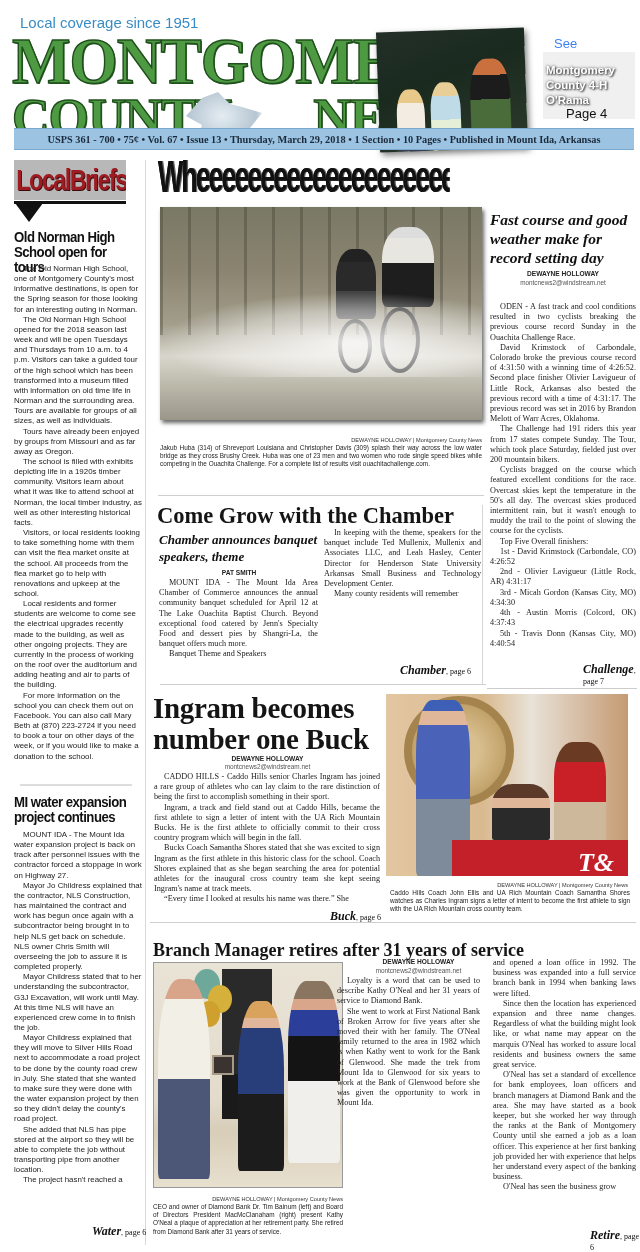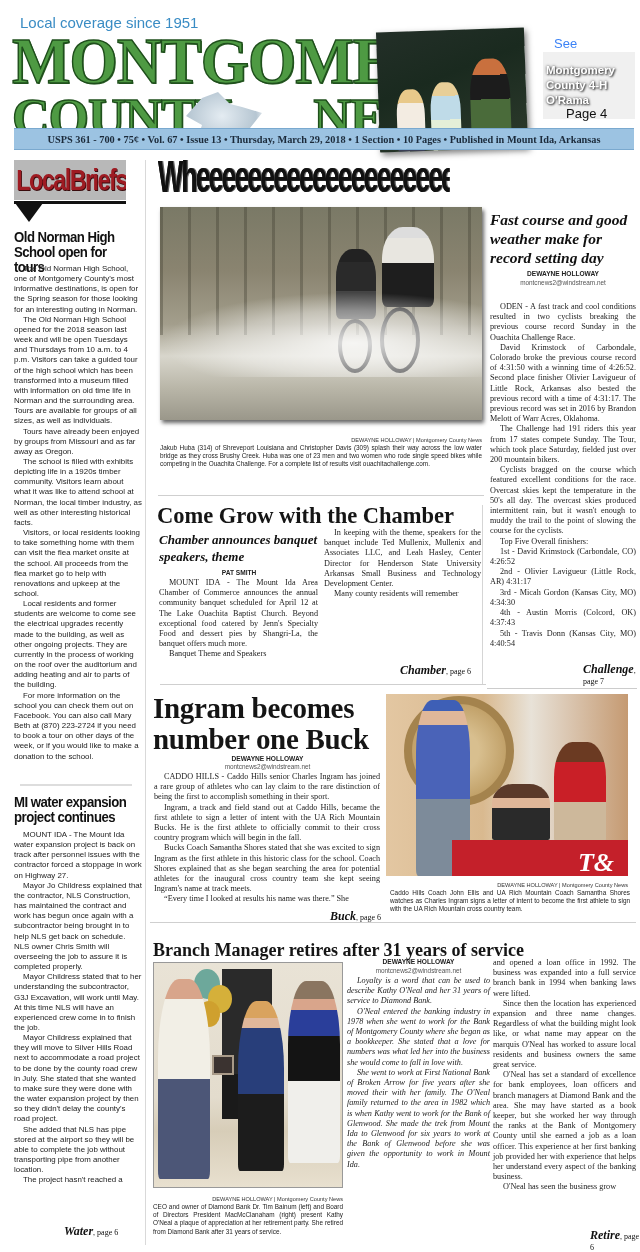--- a/index.html
+++ b/index.html
@@ -188,21 +188,21 @@
 
 <div class="brief-head" style="top:794px;">MI water expansion project continues</div>
 <div class="brief-body" style="top:830px;">
   <p>MOUNT IDA - The Mount Ida water expansion project is back on track after personnel issues with the contractor forced a stoppage in work on Highway 27.</p>
   <p>Mayor Jo Childress explained that the contractor, NLS Construction, has maintained the contract and work has begun once again with a subcontractor being brought in to help NLS get back on schedule. NLS owner Chris Smith will overseeing the job to assure it is completed properly.</p>
   <p>Mayor Childress stated that to her understanding the subcontractor, G3J Excavation, will work until May. At this time NLS will have an experienced crew come in to finish the job.</p>
   <p>Mayor Childress explained that they will move to Silver Hills Road next to accommodate a road project to be done by the county road crew in July. She stated that she wanted to make sure they were done with the water expansion project by then so they didn't delay the county's road project.</p>
   <p>She added that NLS has pipe stored at the airport so they will be able to complete the job without transporting pipe from another location.</p>
   <p>The project hasn't reached a</p>
 </div>
-<div class="jump" style="position:absolute; left:64px; top:1224px;">
+<div class="jump" style="position:absolute; left:92px; top:1224px;">
   <b>Water</b><span>, page 6</span>
 </div>
 
 <div class="wheee">Wheeeeeeeeeeeeeeeeeeeeeeeeeeeeeeeee!</div>
 <div class="bike-photo">
   <div class="trees"></div>
   <div class="rider r1"></div>
   <div class="rider r2"></div>
   <div class="wheel w1"></div>
   <div class="wheel w2"></div>
@@ -284,23 +284,22 @@
   <div class="man-left"></div>
   <div class="woman"></div>
   <div class="man-right"></div>
   <div class="plaque"></div>
 </div>
 <div class="credit" style="left:150px; top:1196px; width:193px;">DEWAYNE HOLLOWAY | Montgomery County News</div>
 <div class="caption" style="left:153px; top:1203px; width:190px;">CEO and owner of Diamond Bank Dr. Tim Bainum (left) and Board of Directors President MacMcClanaham (right) present Kathy O'Neal a plaque of appreciation at her retirement party. She retired from Diamond Bank after 31 years of service.</div>
 
 <div class="byline" style="left:347px; top:958px; width:143px;">DEWAYNE HOLLOWAY</div>
 <div class="email" style="left:347px; top:967px; width:143px;">montcnews2@windstream.net</div>
-<div class="serif-body" style="left:347px; top:976px; width:143px;font-style:italic;">
+<div class="serif-body" style="left:337px; top:976px; width:143px;">
   <p>Loyalty is a word that can be used to describe Kathy O'Neal and her 31 years of service to Diamond Bank.</p>
-  <p>O'Neal entered the banking industry in 1978 when she went to work for the Bank of Montgomery County where she began as a bookkeeper. She stated that a love for numbers was what led her into the business she would come to fall in love with.</p>
   <p>She went to work at First National Bank of Broken Arrow for five years after she moved their with her family. The O'Neal family returned to the area in 1982 which is when Kathy went to work for the Bank of Glenwood. She made the trek from Mount Ida to Glenwood for six years to work at the Bank of Glenwood before she was given the opportunity to work in Mount Ida.</p>
 </div>
 <div class="serif-body" style="left:493px; top:958px; width:143px;">
   <p style="text-indent:0">and opened a loan office in 1992. The business was expanded into a full service branch bank in 1994 when banking laws were lifted.</p>
   <p>Since then the location has experienced expansion and three name changes. Regardless of what the building might look like, or what name may appear on the marquis O'Neal has worked to assure local residents and business owners the same great service.</p>
   <p>O'Neal has set a standard of excellence for bank employees, loan officers and branch managers at Diamond Bank and the area. She may have started as a book keeper, but she worked her way through the ranks at the Bank of Montgomery County until she earned a job as a loan officer. This experience at her first banking job provided her with experience that helps her understand every aspect of the banking business.</p>
   <p>O'Neal has seen the business grow</p>
 </div>
 <div class="jump" style="position:absolute; left:590px; top:1228px;">
   <b>Retire</b><span>, page 6</span>

